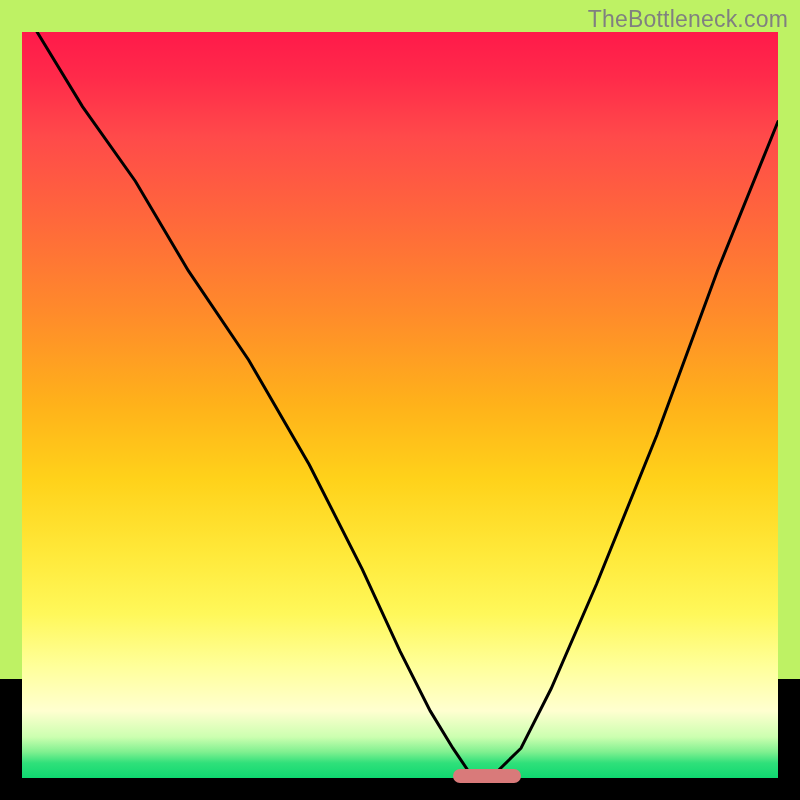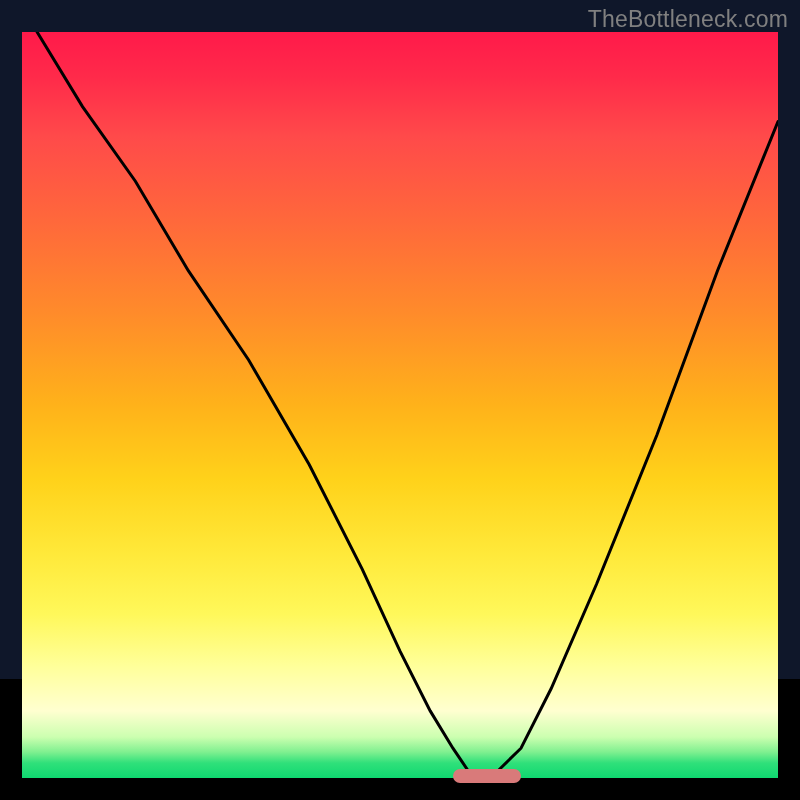--- a/index.html
+++ b/index.html
@@ -8,21 +8,21 @@
     width: 800px;
     height: 800px;
     background: #000;
     overflow: hidden;
     font-family: Arial, Helvetica, sans-serif;
   }
   .frame {
     position: relative;
     width: 800px;
     height: 679px;
-    background: #0f172a;
+    background: #bef264;
   }
   .plot {
     position: absolute;
     left: 22px;
     top: 32px;
     width: 756px;
     height: 746px;
     
     background: linear-gradient(
       to bottom,

